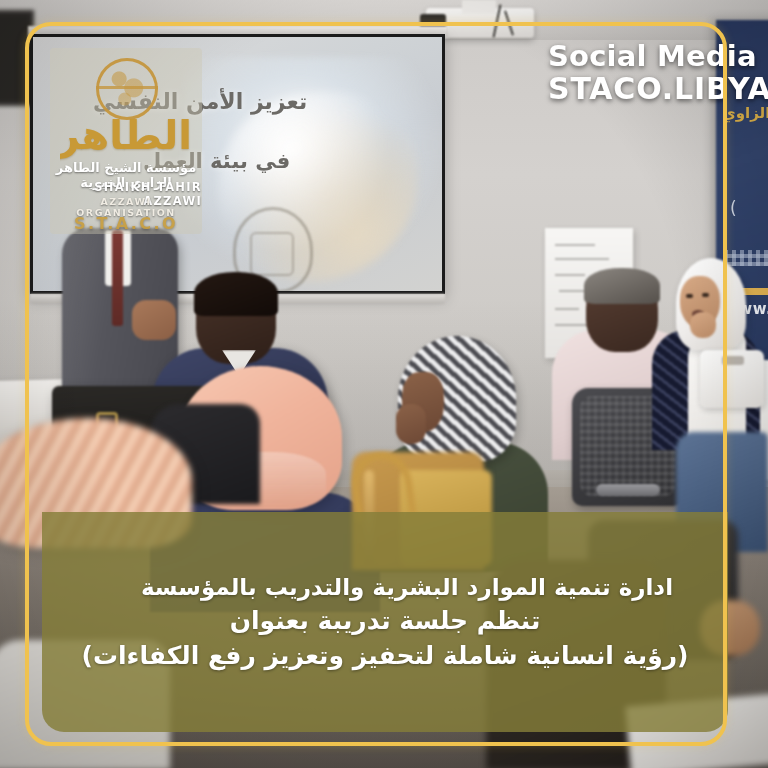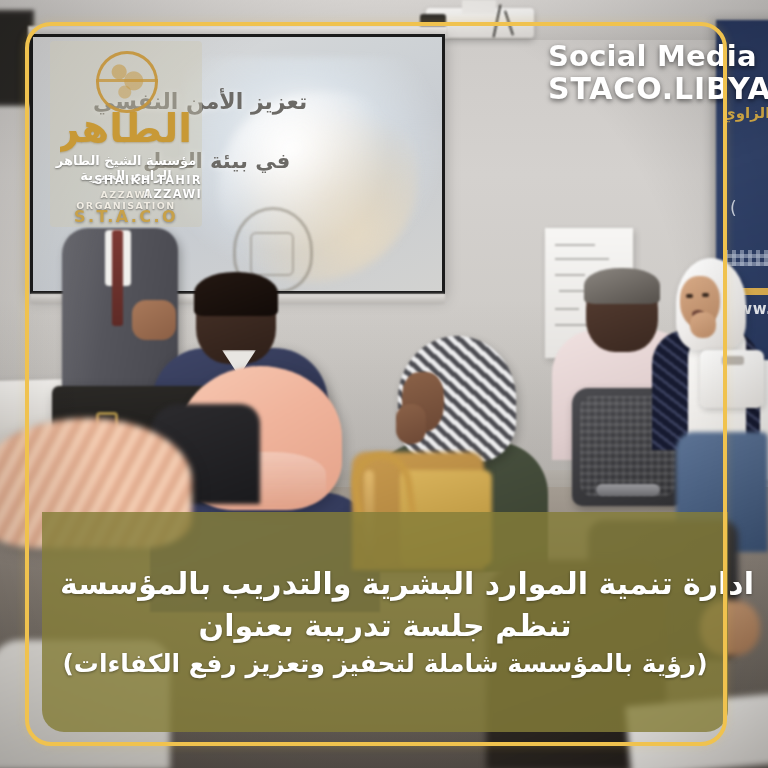--- a/index.html
+++ b/index.html
@@ -232,21 +232,21 @@
 
   .blur-soft{filter:blur(1.1px);}
   .blur-med{filter:blur(2px);}
   .blur-strong{filter:blur(3.4px);}
 
   
   .vignette{position:absolute;inset:0;pointer-events:none;
     background:radial-gradient(ellipse at 50% 45%,rgba(0,0,0,0) 55%,rgba(0,0,0,.22) 100%);}
 
   
-  .logo{position:absolute;left:50px;top:41px;width:152px;height:186px;text-align:center;}
+  .logo{position:absolute;left:50px;top:48px;width:152px;height:186px;text-align:center;}
   .logo-plate{position:absolute;left:0;top:0;width:152px;height:186px;
     background:rgba(206,200,178,.42);border-radius:4px;}
   .globe{position:absolute;left:46px;top:10px;width:62px;height:62px;border-radius:50%;
     border:3px solid rgba(196,150,62,.95);
     background:
       radial-gradient(circle at 36% 32%,rgba(196,150,62,.55) 0 7px,transparent 8px),
       radial-gradient(circle at 62% 48%,rgba(196,150,62,.5) 0 9px,transparent 10px),
       radial-gradient(circle at 46% 68%,rgba(196,150,62,.45) 0 6px,transparent 7px);}
   .globe-m{position:absolute;left:46px;top:38px;width:62px;height:3px;
     background:rgba(196,150,62,.8);}
@@ -273,22 +273,22 @@
     border:4px solid #f0c24e;border-radius:26px;pointer-events:none;
     box-shadow:0 0 10px rgba(240,194,78,.22);}
 
   
   .caption{position:absolute;left:42px;top:512px;width:686px;height:220px;
     background:rgba(133,126,57,.82);border-radius:0 0 22px 22px;
     display:flex;flex-direction:column;align-items:center;justify-content:center;
     padding:8px 26px;gap:2px;}
   .cap-line{color:#ffffff;direction:rtl;text-align:center;font-weight:700;
     text-shadow:0 1px 3px rgba(0,0,0,.40);line-height:1.32;white-space:nowrap;}
-  .cap-1{font-size:30px;margin-left:44px;}
-  .cap-2{font-size:30px;}
+  .cap-1{font-size:23px;margin-left:44px;}
+  .cap-2{font-size:25px;}
   .cap-3{font-size:25px;}
   .cap-4{font-size:25px;}
 </style>
 </head>
 <body>
 
 <div class="stage">
 
   <div class="photo">
 
@@ -407,18 +407,18 @@
   </div>
 
   <div class="sm">
     <div class="sm-1">Social Media</div>
     <div class="sm-2">STACO.LIBYA</div>
   </div>
 
   <div class="caption">
     <div class="cap-line cap-1">ادارة تنمية الموارد البشرية والتدريب بالمؤسسة</div>
     <div class="cap-line cap-2">تنظم جلسة تدريبة بعنوان</div>
-    <div class="cap-line cap-3">(رؤية بالمؤسسة شاملة لتحفيز وتعزيز رفع الكفاءات)</div>
+    <div class="cap-line cap-3">(رؤية انسانية شاملة لتحفيز وتعزيز رفع الكفاءات)</div>
   </div>
 
   <div class="frame"></div>
 
 </div>
 
 </body></html>

